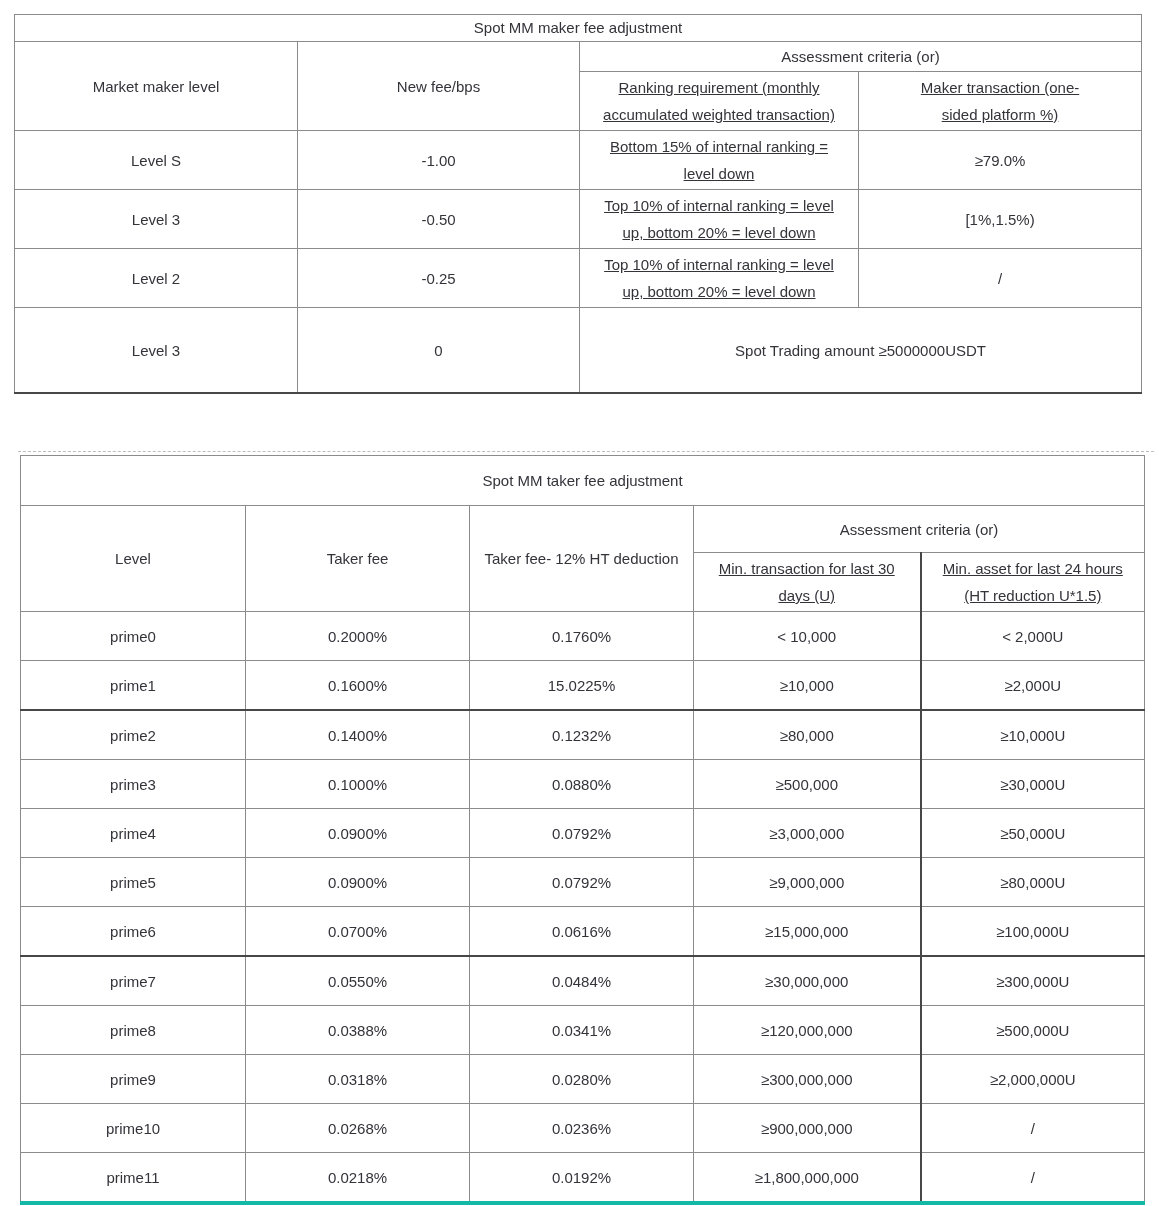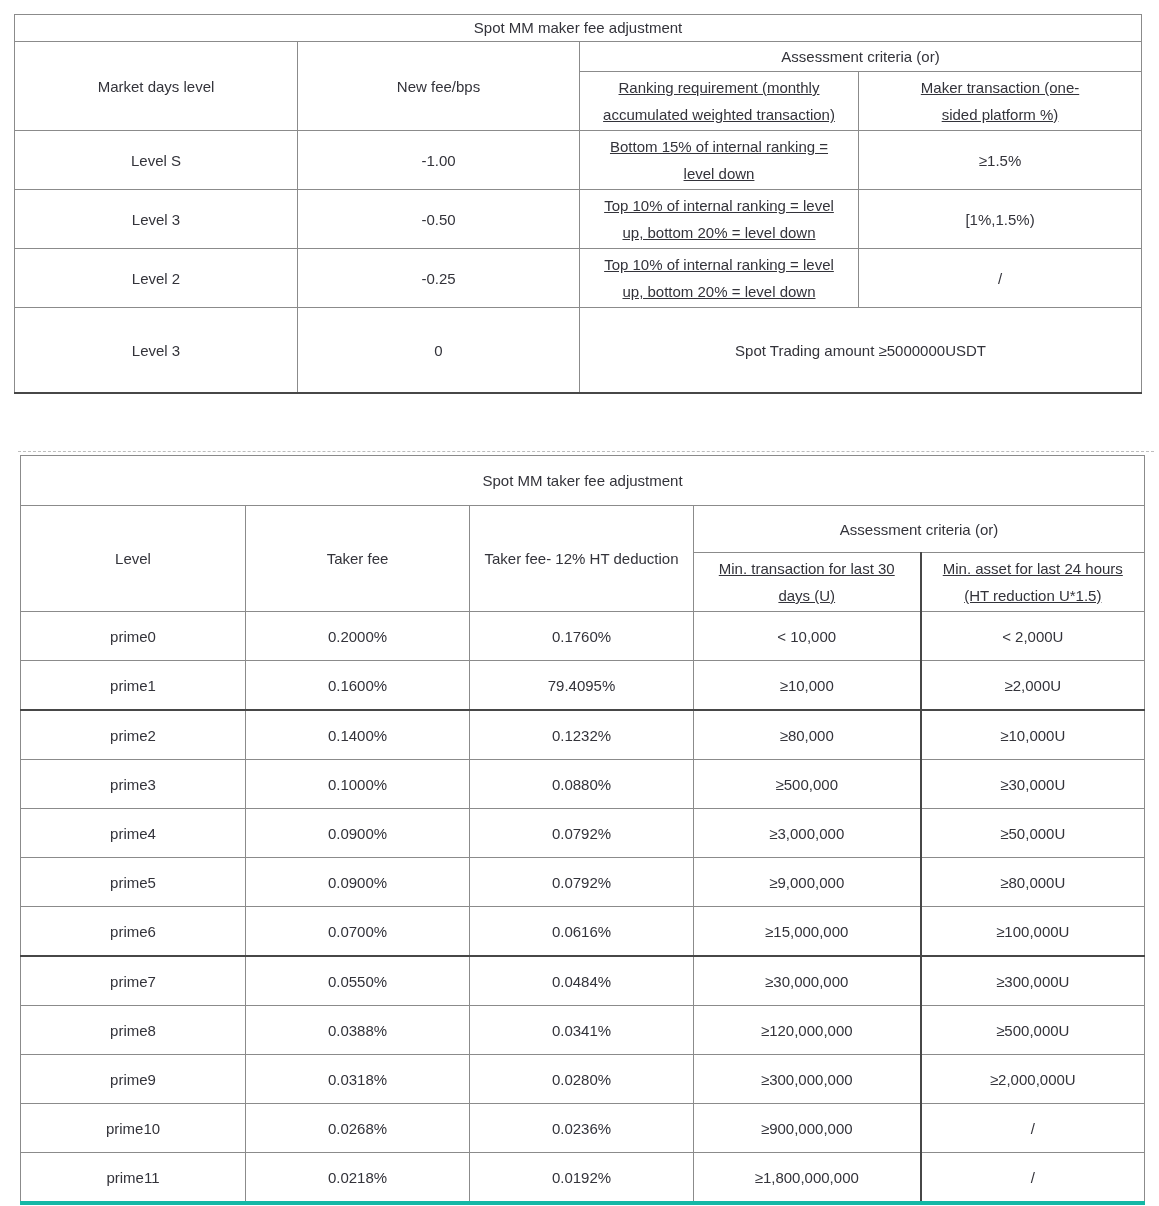--- a/index.html
+++ b/index.html
@@ -75,36 +75,36 @@
     <col style="width:283px">
       <col style="width:282px">
       <col style="width:279px">
       <col style="width:283px">
   </colgroup>
   <tbody>
       <tr>
     <td colspan="4" class="title-cell">Spot MM maker fee adjustment</td>
   </tr>
   <tr>
-    <td rowspan="2">Market days level</td>
+    <td rowspan="2">Market maker level</td>
     <td rowspan="2">New fee/bps</td>
     <td colspan="2" class="assess-cell">Assessment criteria (or)</td>
   </tr>
   <tr>
     <td class="sub-cell pre">Ranking requirement (monthly
 accumulated weighted transaction)</td>
     <td class="sub-cell pre">Maker transaction (one-
 sided platform %)</td>
   </tr>
   <tr class="row-s">
     <td>Level S</td>
     <td>-1.00</td>
     <td class="pre">Bottom 15% of internal ranking =
 level down</td>
-    <td>≥1.5%</td>
+    <td>≥79.0%</td>
   </tr>
   <tr class="row-1">
     <td>Level 3</td>
     <td>-0.50</td>
     <td class="pre">Top 10% of internal ranking = level
 up, bottom 20% = level down</td>
     <td>[1%,1.5%)</td>
   </tr>
   <tr class="row-2">
     <td>Level 2</td>
@@ -150,21 +150,21 @@
   <tr class="data">
     <td>prime0</td>
     <td>0.2000%</td>
     <td>0.1760%</td>
     <td>&lt; 10,000</td>
     <td class="strong-left">&lt; 2,000U</td>
   </tr>
   <tr class="data">
     <td>prime1</td>
     <td>0.1600%</td>
-    <td>79.4095%</td>
+    <td>15.0225%</td>
     <td>≥10,000</td>
     <td class="strong-left">≥2,000U</td>
   </tr>
   <tr class="data thick-top">
     <td>prime2</td>
     <td>0.1400%</td>
     <td>0.1232%</td>
     <td>≥80,000</td>
     <td class="strong-left">≥10,000U</td>
   </tr>

